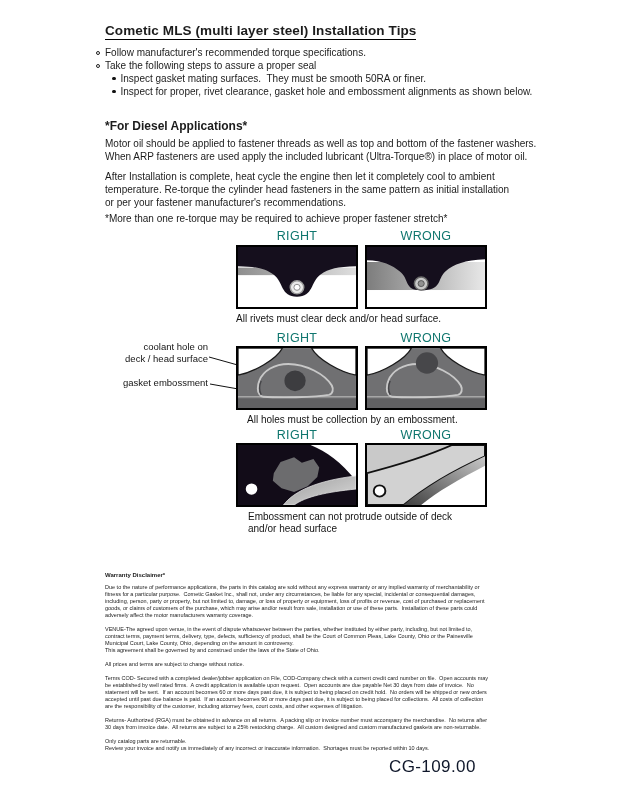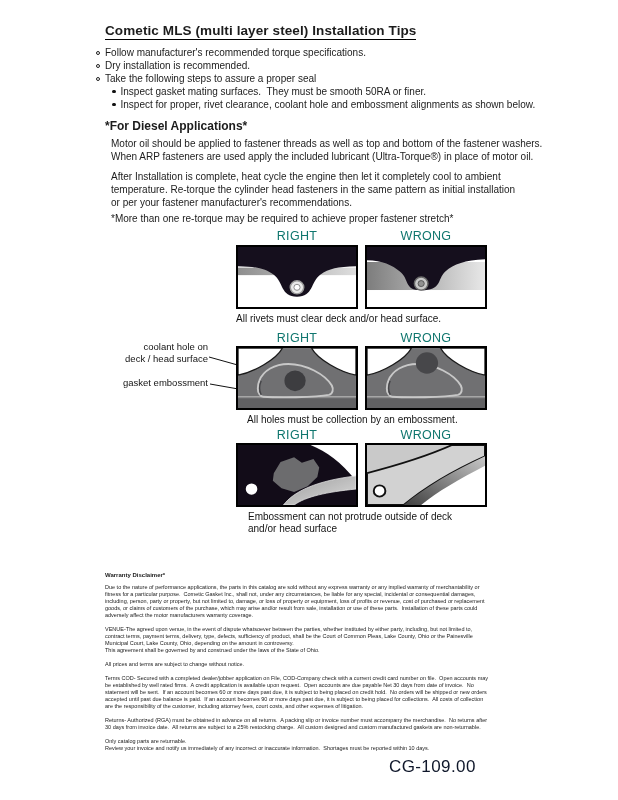--- a/index.html
+++ b/index.html
@@ -13,21 +13,21 @@
     left:105px; top:23px; font-size:13.5px; font-weight:bold; letter-spacing:0.1px;
     border-bottom:1.6px solid #000; padding-bottom:1px; display:inline-block;
   }
   .bullets { left:96px; top:46px; font-size:10px; line-height:13px; }
   .b-row { display:flex; align-items:center; white-space:pre; }
   .b-row.sub { margin-left:16px; }
   .mk { flex:none; width:4px; height:4px; border-radius:50%; margin-right:5px; }
   .mk.open { border:1px solid #222; }
   .mk.fill { background:#111; width:3.5px; height:3.5px; }
   .heading { left:105px; top:119px; font-size:12px; font-weight:bold; }
-  .para { left:111px; font-size:10px; line-height:13px; white-space:pre; }
+  .para { left:105px; font-size:10px; line-height:13px; white-space:pre; }
   .p1 { top:137px; }
   .p2 { top:170px; }
   .p3 { top:212px; }
   .fig-label { width:122px; text-align:center; font-size:12.5px; color:#0f766e; letter-spacing:0.3px; }
   .fig-box { width:122px; height:64px; border:2px solid #000; background:#fff; }
   .fig-box svg { display:block; width:100%; height:100%; }
   .cap { font-size:10px; line-height:12px; white-space:pre-line; color:#141414; }
   .ann { width:110px; left:98px; text-align:right; font-size:9.5px; line-height:11.5px; white-space:pre-line; color:#141414; }
   .fine { left:105px; top:572px; width:430px; color:#222; }
   .fine-h { font-size:6px; font-weight:bold; margin-bottom:6px; }
@@ -42,33 +42,29 @@
 
   <div class="abs title">Cometic MLS (multi layer steel) Installation Tips</div>
 
   <div class="abs bullets">
     <div class="b-row">
       <span class="mk open"></span>
       <span>Follow manufacturer's recommended torque specifications.</span>
     </div>
     <div class="b-row">
       <span class="mk open"></span>
-      <span>Dry installation is recommended.</span>
-    </div>
-    <div class="b-row">
-      <span class="mk open"></span>
       <span>Take the following steps to assure a proper seal</span>
     </div>
     <div class="b-row sub">
       <span class="mk fill"></span>
       <span>Inspect gasket mating surfaces.  They must be smooth 50RA or finer.</span>
     </div>
     <div class="b-row sub">
       <span class="mk fill"></span>
-      <span>Inspect for proper, rivet clearance, coolant hole and embossment alignments as shown below.</span>
+      <span>Inspect for proper, rivet clearance, gasket hole and embossment alignments as shown below.</span>
     </div>
   </div>
 
   <div class="abs heading">*For Diesel Applications*</div>
   <div class="abs para p1">Motor oil should be applied to fastener threads as well as top and bottom of the fastener washers.
 When ARP fasteners are used apply the included lubricant (Ultra-Torque®) in place of motor oil.</div>
   <div class="abs para p2">After Installation is complete, heat cycle the engine then let it completely cool to ambient
 temperature. Re-torque the cylinder head fasteners in the same pattern as initial installation
 or per your fastener manufacturer's recommendations.</div>
   <div class="abs para p3">*More than one re-torque may be required to achieve proper fastener stretch*</div>

